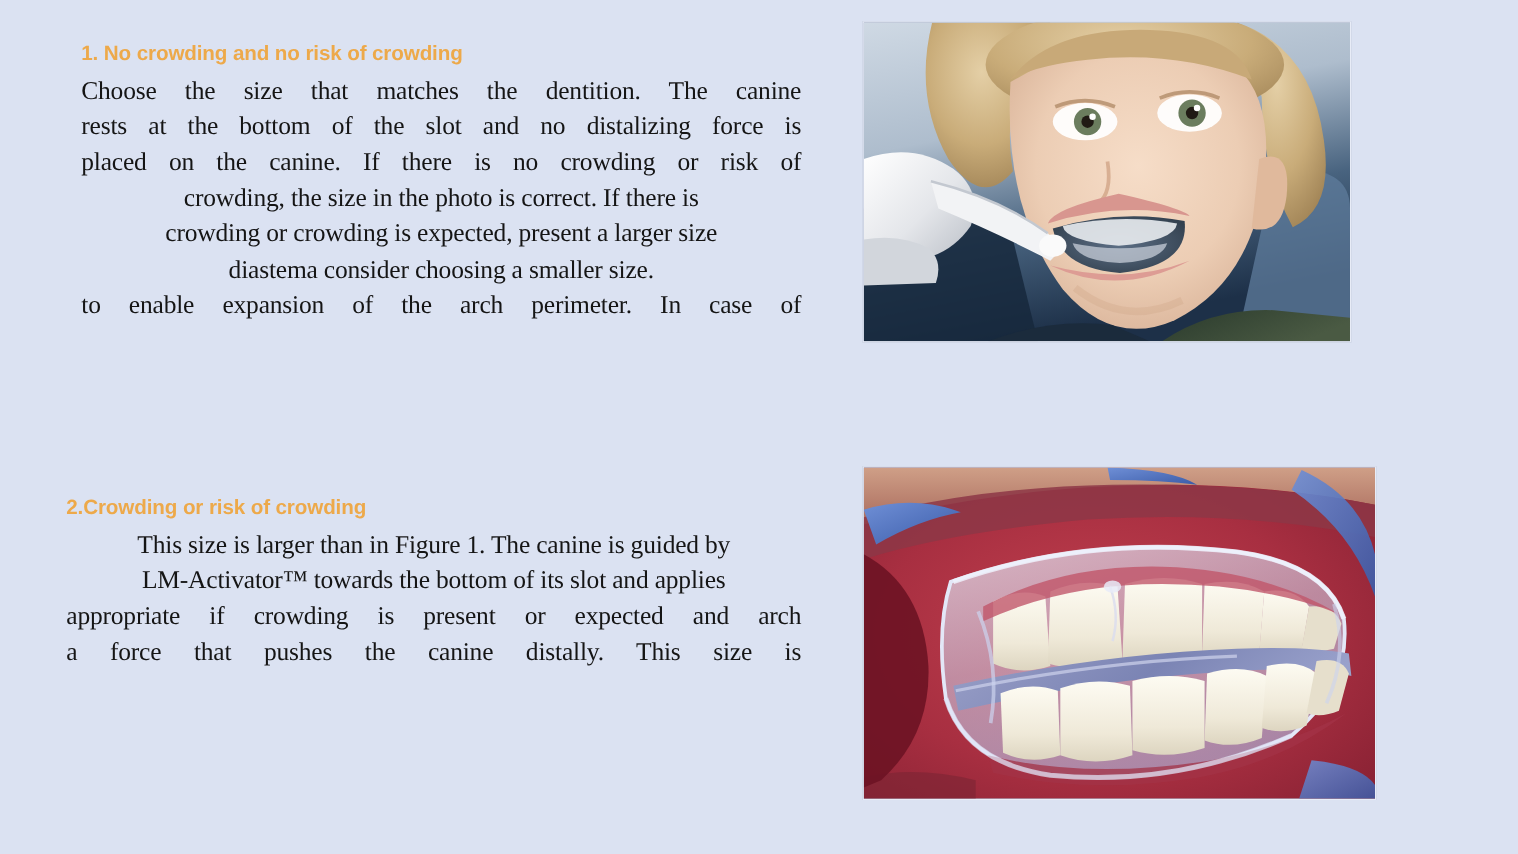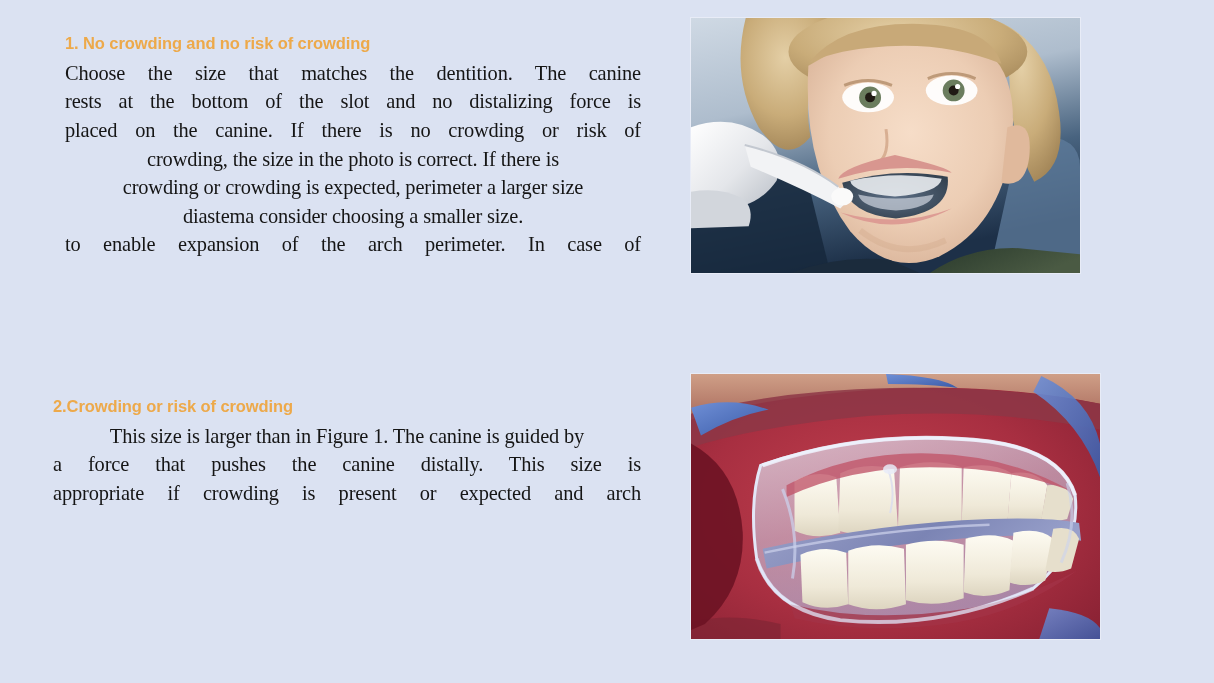--- a/index.html
+++ b/index.html
@@ -63,21 +63,21 @@
 
 <div class="page">
 
   <div class="textcol" id="sec1-text">
     <div class="heading">1. No crowding and no risk of crowding</div>
     <div class="body-text">
       <span class="ln j">Choose the size that matches the dentition. The canine</span>
       <span class="ln j">rests at the bottom of the slot and no distalizing force is</span>
       <span class="ln j">placed on the canine. If there is no crowding or risk of</span>
       <span class="ln r">crowding, the size in the photo is correct. If there is</span>
-      <span class="ln r">crowding or crowding is expected, perimeter a larger size</span>
+      <span class="ln r">crowding or crowding is expected, present a larger size</span>
       <span class="ln r">diastema consider choosing a smaller size.</span>
       <span class="ln j">to enable expansion of the arch perimeter. In case of</span>
     </div>
   </div>
 
   <div class="photo" id="photo1">
     <svg viewBox="0 0 391 257" preserveAspectRatio="none">
       <defs>
         <linearGradient id="bgWall" x1="0" y1="0" x2="0.3" y2="1">
           <stop offset="0%" stop-color="#cfd9e4"></stop>
@@ -160,22 +160,23 @@
 
       <path d="M240 257 Q280 230 330 232 L391 238 L391 257 Z" fill="url(#shirtG)"></path>
       <path d="M100 257 Q150 238 200 244 L230 257 Z" fill="#1b2b3c"></path>
     </svg>
   </div>
 
   <div class="textcol" id="sec2-text">
     <div class="heading">2.Crowding or risk of crowding</div>
     <div class="body-text">
       <span class="ln r">This size is larger than in Figure 1. The canine is guided by</span>
+      <span class="ln r">LM-Activator™ towards the bottom of its slot and applies</span>
+      <span class="ln j">appropriate if crowding is present or expected and arch</span>
       <span class="ln j">a force that pushes the canine distally. This size is</span>
-      <span class="ln j">appropriate if crowding is present or expected and arch</span>
     </div>
   </div>
 
   <div class="photo" id="photo2">
     <svg viewBox="0 0 411 267" preserveAspectRatio="none">
       <defs>
         <radialGradient id="gumG" cx="0.45" cy="0.5" r="0.85">
           <stop offset="0%" stop-color="#c2414f"></stop>
           <stop offset="50%" stop-color="#a82f41"></stop>
           <stop offset="100%" stop-color="#7c1c2e"></stop>

